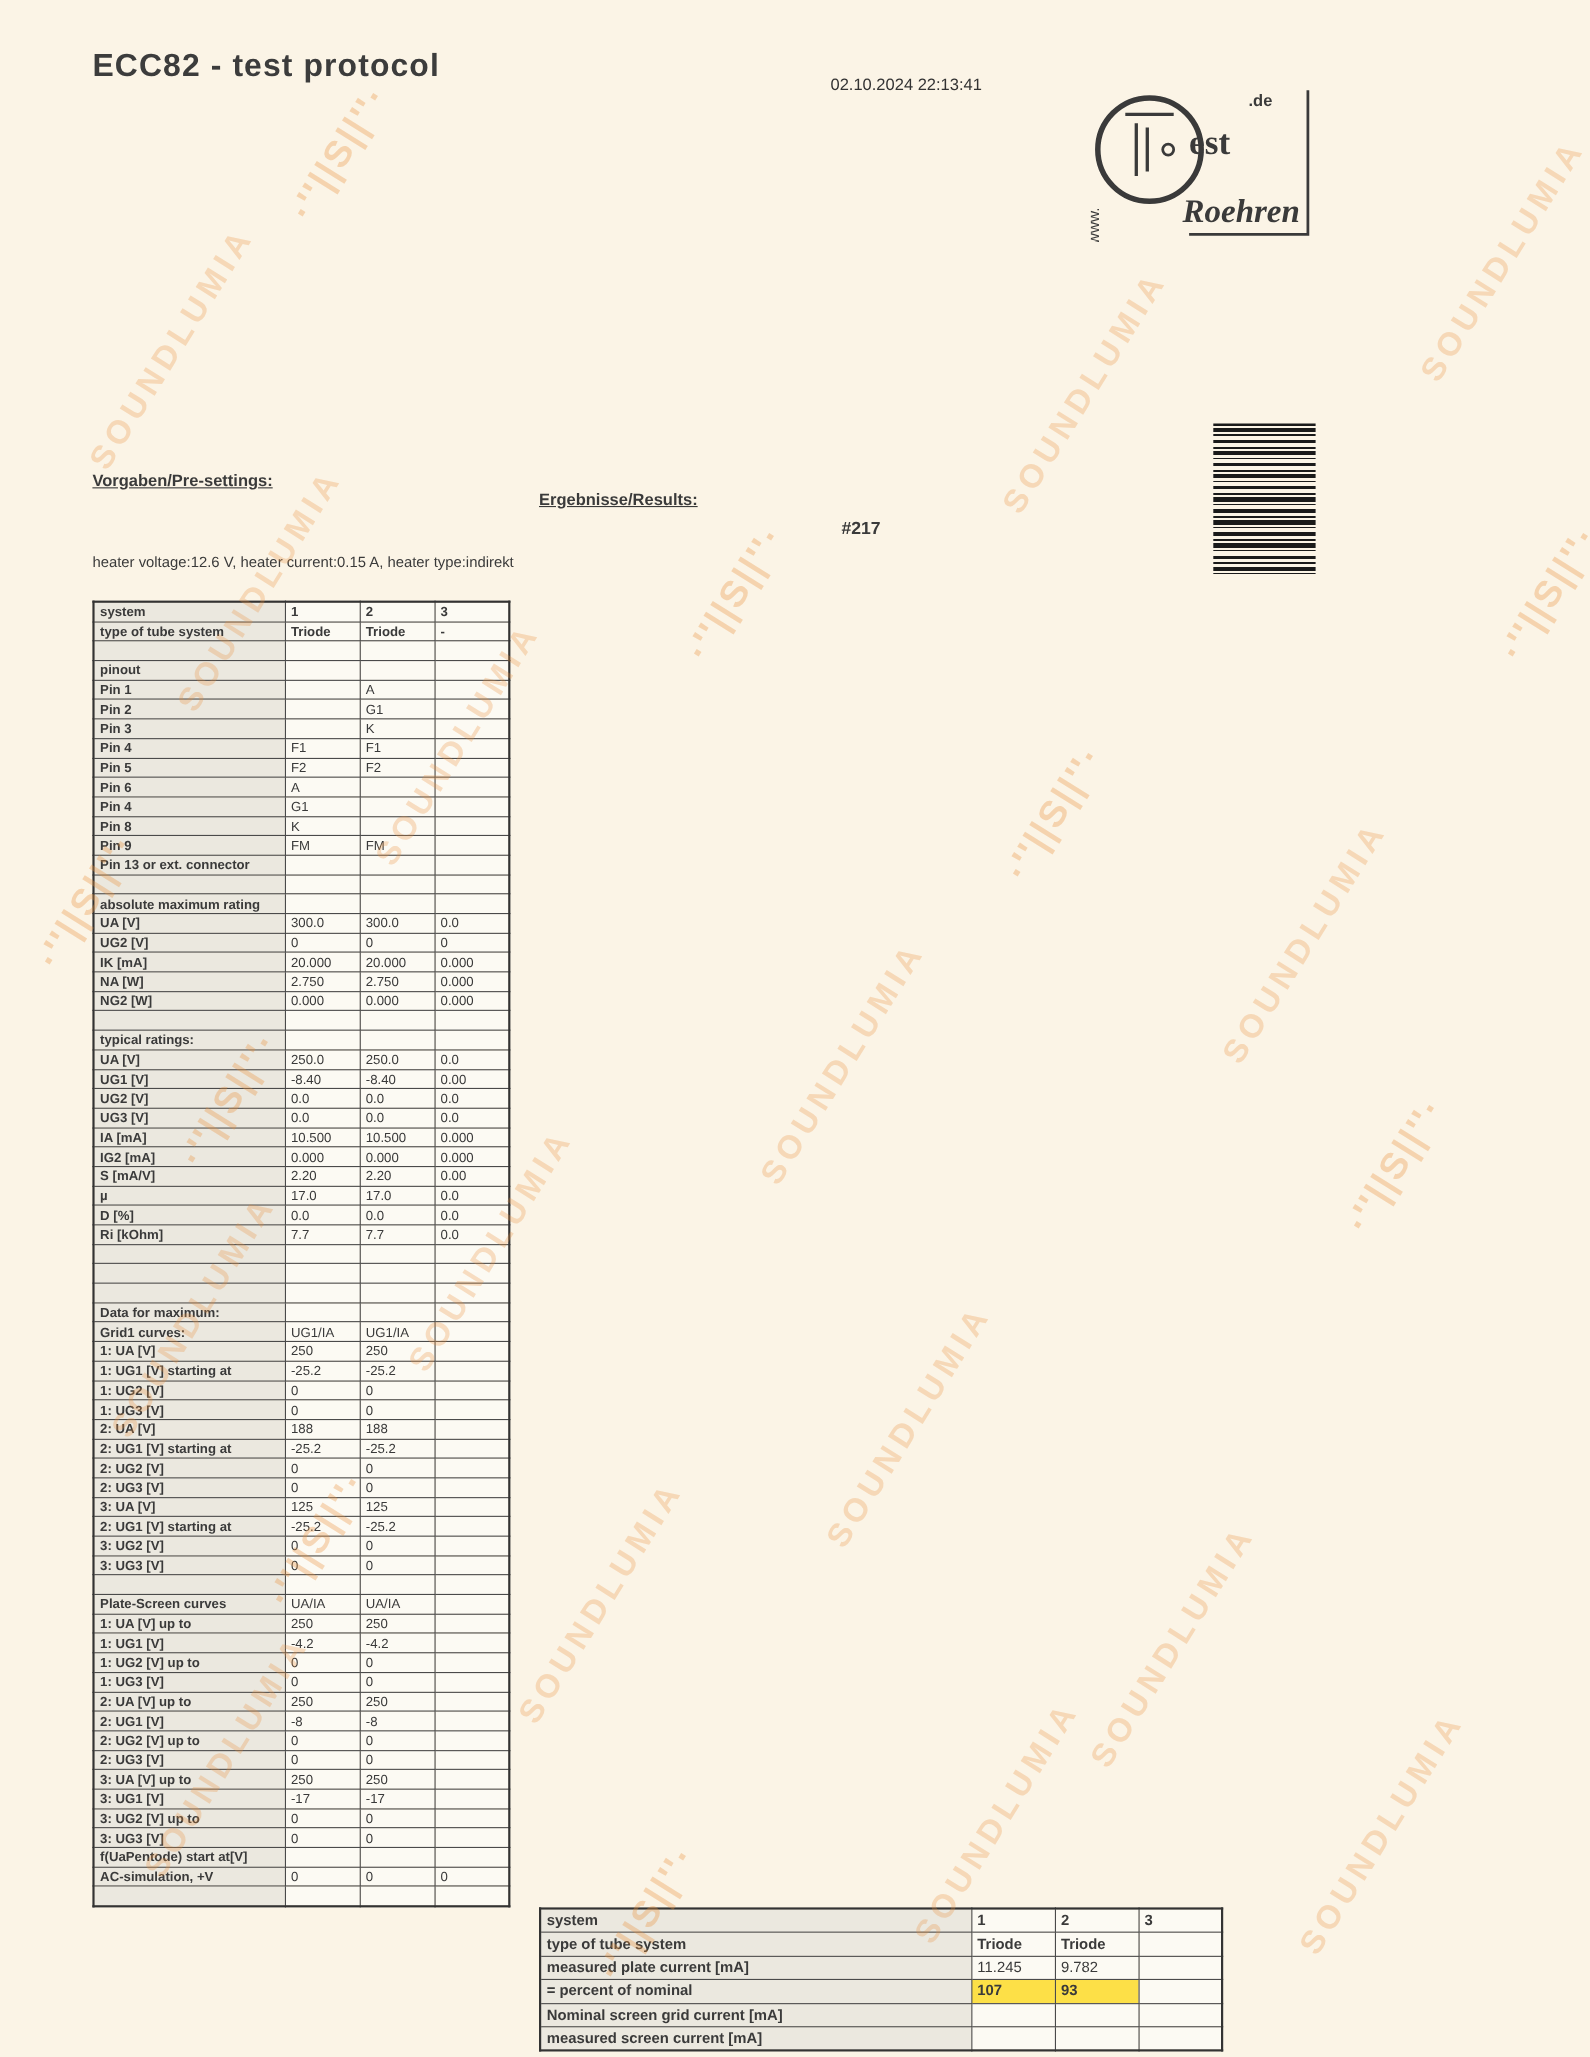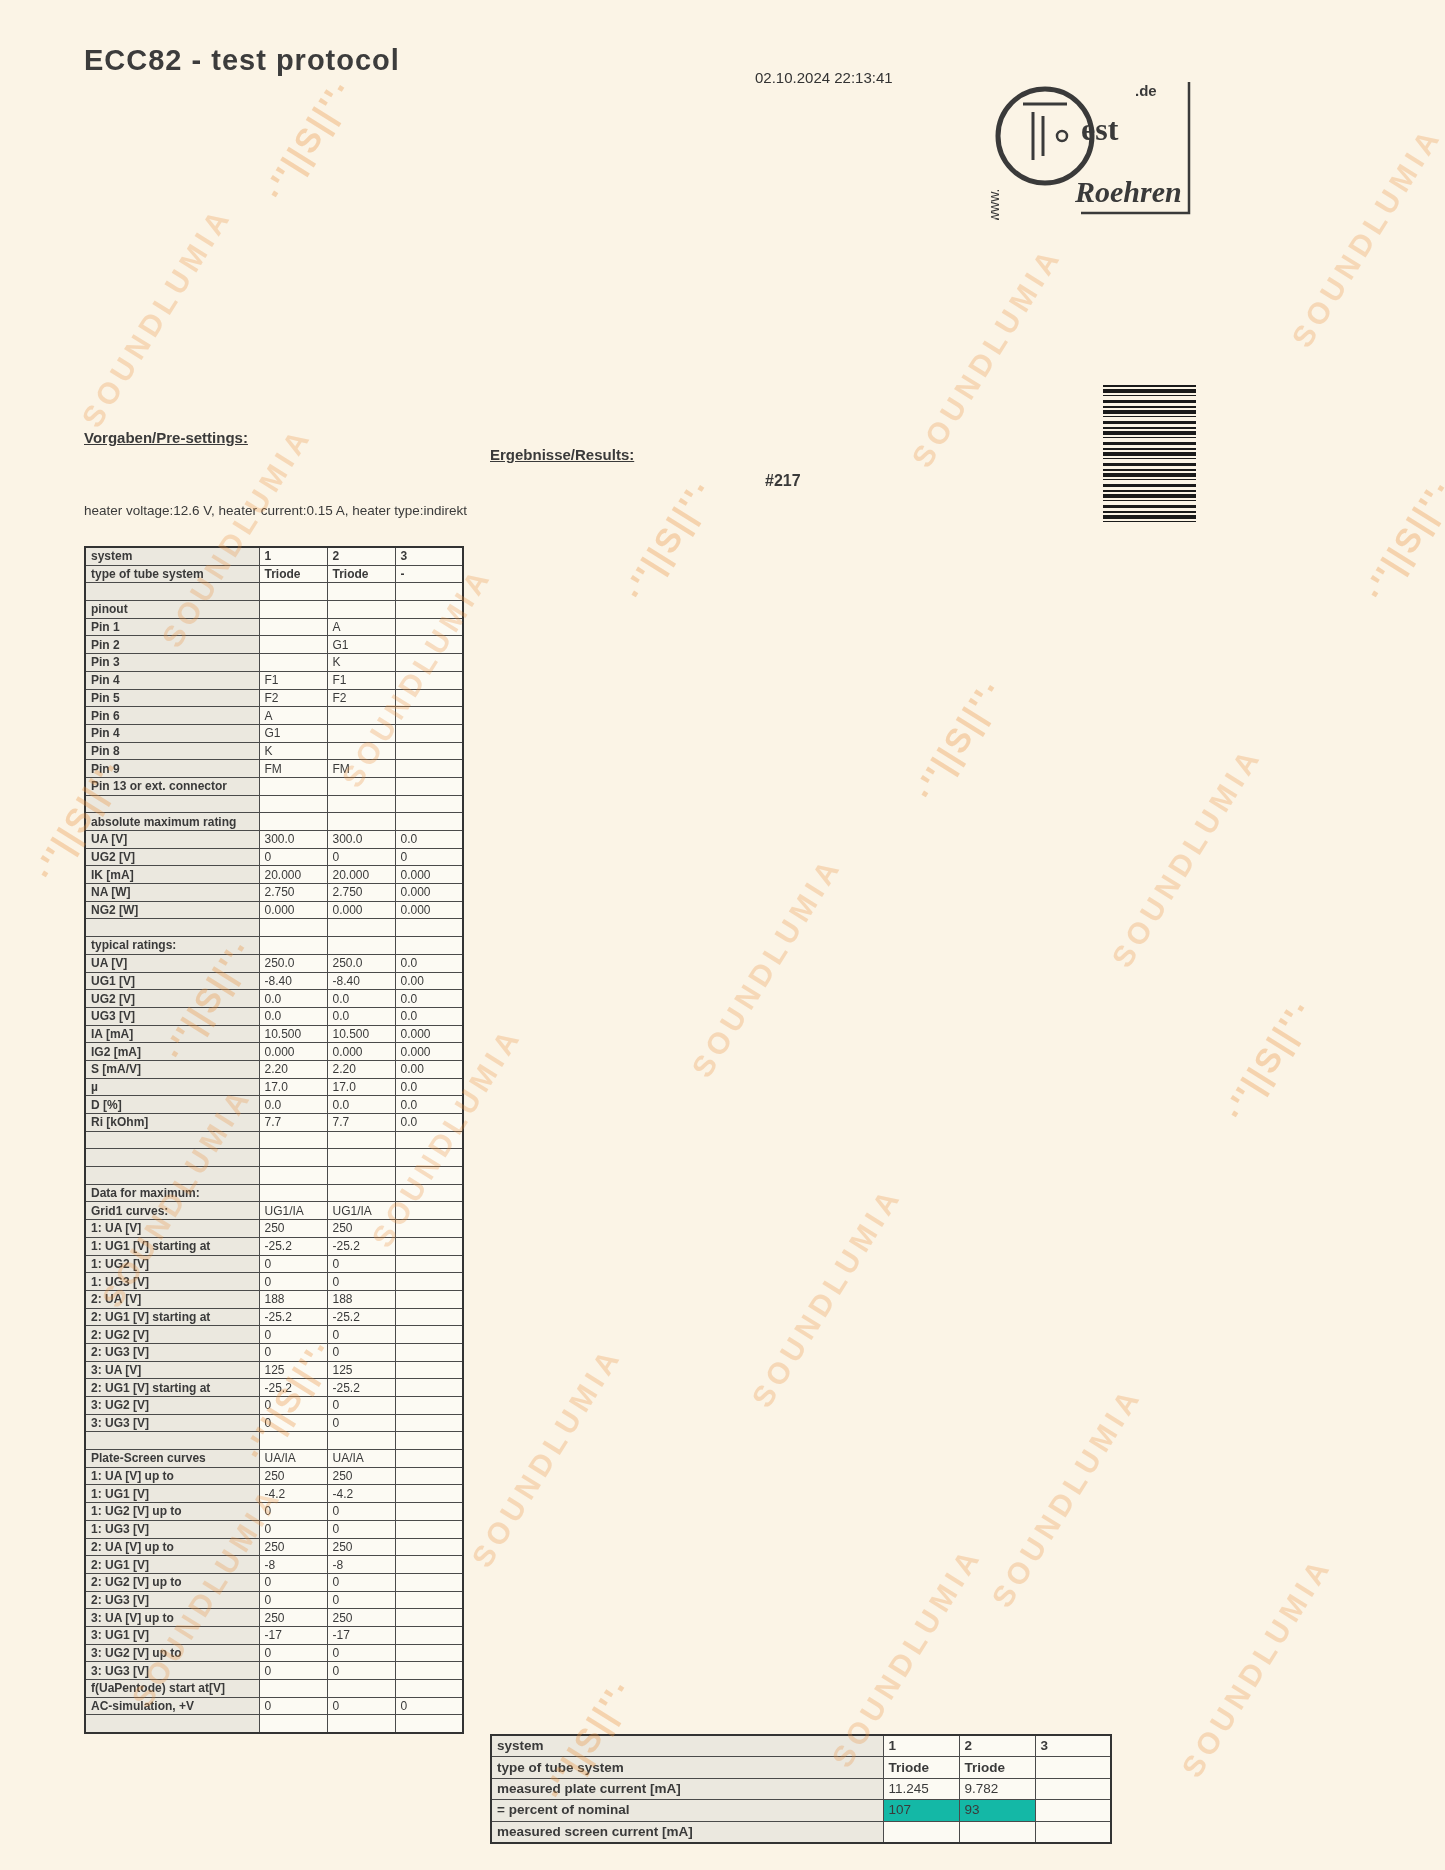--- a/index.html
+++ b/index.html
@@ -26,21 +26,21 @@
   
   table{border-collapse:collapse;table-layout:fixed;background:transparent;}
   #pre-table{left:84px;top:140px;width:378px;font-size:12px;}
   #res-table{left:490px;top:140px;width:620px;font-size:13.5px;}
   td{border:1px solid #4a4a4a;overflow:hidden;white-space:nowrap;padding:0 2px 0 5px;}
   #pre-table td{height:16.7px;line-height:16px;}
   #res-table td{height:20.4px;line-height:20px;}
   td.lbl{background:#ebe8df;font-weight:bold;}
   td.val{background:#fcfaf3;}
   td.val.b{font-weight:bold;}
-  td.val.hl{background:#14b8a6;}
+  td.val.hl{background:#fde047;font-weight:bold;}
   #pre-table{border:2px solid #333;}
   #res-table{border:2px solid #333;}
   
   .wm{position:absolute;transform:rotate(-58deg);font-weight:bold;color:rgba(234,145,62,0.28);
       letter-spacing:5px;font-size:30px;white-space:nowrap;pointer-events:none;z-index:5;}
   .wm.mark{font-size:34px;letter-spacing:2px;color:rgba(234,145,62,0.33);}
   .content{position:relative;z-index:2;}
 </style>
 </head>
 <body>
@@ -506,20 +506,26 @@
       <tr>
         <td class="lbl">measured plate current [mA]</td>
         <td class="val">11.245</td>
         <td class="val">9.782</td>
         <td class="val"></td>
       </tr>
       <tr>
         <td class="lbl">= percent of nominal</td>
         <td class="val hl">107</td>
         <td class="val hl">93</td>
+        <td class="val"></td>
+      </tr>
+      <tr>
+        <td class="lbl">Nominal screen grid current [mA]</td>
+        <td class="val"></td>
+        <td class="val"></td>
         <td class="val"></td>
       </tr>
       <tr>
         <td class="lbl">measured screen current [mA]</td>
         <td class="val"></td>
         <td class="val"></td>
         <td class="val"></td>
       </tr>
     </tbody>
 </table>

